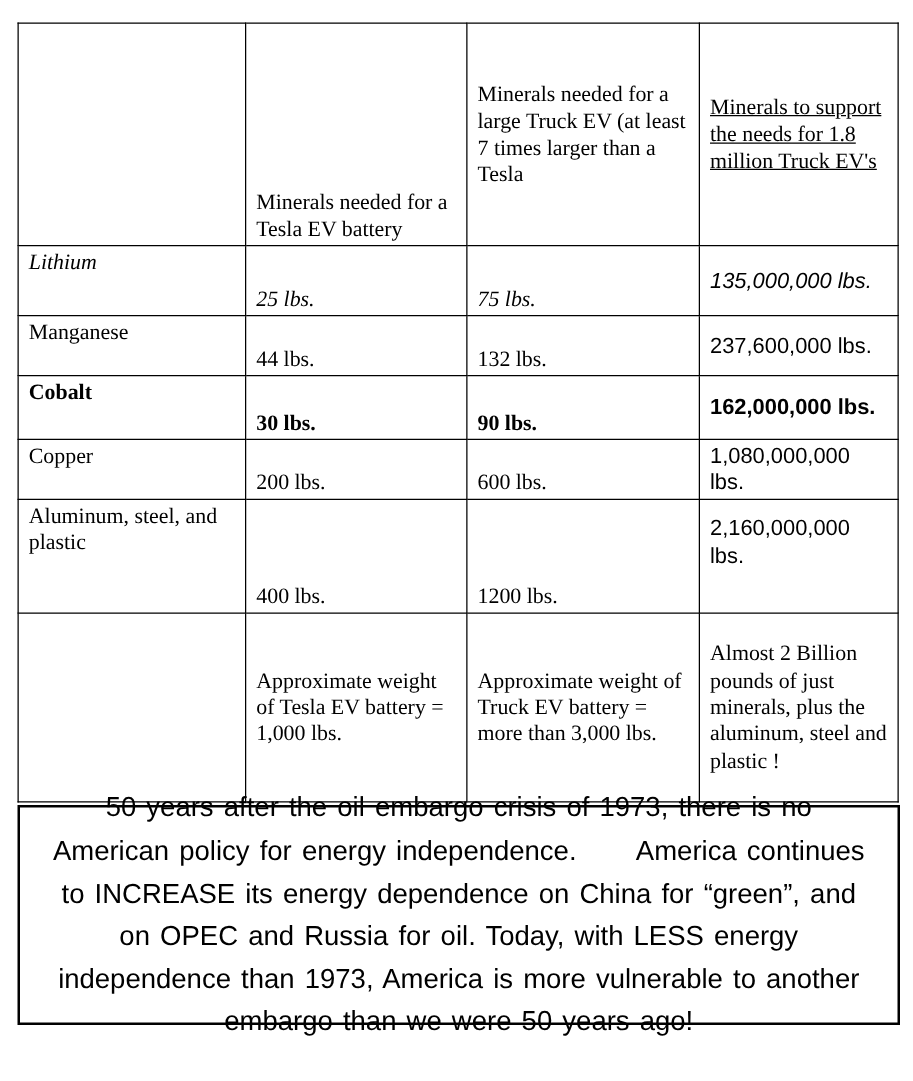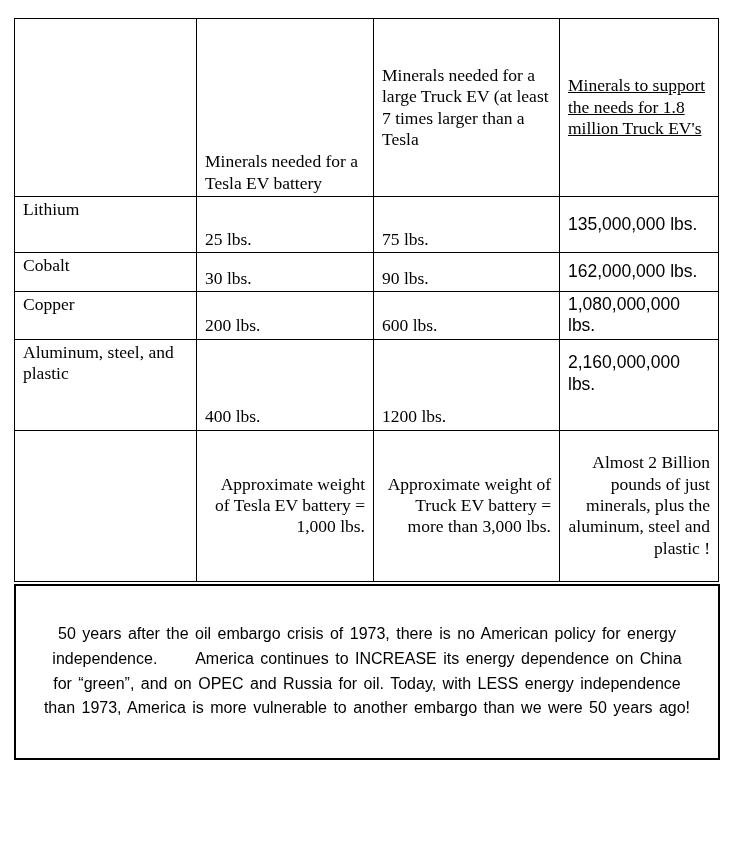--- a/index.html
+++ b/index.html
@@ -49,51 +49,51 @@
   td.mineral { vertical-align: top; padding-top: 7px; }
   td.val { vertical-align: bottom; padding-bottom: 5px; }
   td.total {
     vertical-align: middle;
     text-align: left;
     font-family: "Liberation Sans", sans-serif;
     font-size: 17px;
     padding-right: 6px;
     padding-bottom: 14px;
   }
-  tr.r-lithium { height: 56px; }
+  tr.r-lithium { height: 56px; font-style: italic; }
   tr.r-nickel { height: 45px; }
   tr.r-manganese { height: 48px; }
-  tr.r-cobalt { height: 39px; }
+  tr.r-cobalt { height: 51px; font-weight: bold; }
   tr.r-copper { height: 45px; padding-left: 23px; }
   tr.r-aluminum { height: 91px; padding-left: 16px; }
   tr.r-aluminum td.total { padding-bottom: 24px; margin-top: 24px; }
 
   
   tr.summary-row { height: 151px; }
   td.sum {
     vertical-align: middle;
-    text-align: right;
+    text-align: left;
     padding: 6px 6px;
   }
   td.sum-last { padding-bottom: 26px; }
 
   
   .footer-box {
     box-sizing: border-box;
     margin: 2px 0 0 14px;
     width: 706px;
     height: 176px;
     border: 2px solid #000;
     display: flex;
     align-items: center;
     justify-content: center;
   }
   .footer-text {
     font-family: "Liberation Sans", sans-serif;
-    font-size: 16px;
+    font-size: 22px;
     line-height: 1.55;
     text-align: center;
     word-spacing: 2px;
     white-space: pre-wrap;
     padding: 0 26px;
     margin: 0;
   }
 </style>
 </head>
 <body>
@@ -117,20 +117,26 @@
     </tr>
 
     <tr class="r-lithium">
       <td class="mineral">Lithium</td>
       <td class="val">25 lbs.</td>
       <td class="val">75 lbs.</td>
       <td class="total dbl">135,000,000 lbs.</td>
     </tr>
 
 
+    <tr class="r-manganese">
+      <td class="mineral">Manganese</td>
+      <td class="val">44 lbs.</td>
+      <td class="val">132 lbs.</td>
+      <td class="total dbl">237,600,000 lbs.</td>
+    </tr>
 
     <tr class="r-cobalt">
       <td class="mineral">Cobalt</td>
       <td class="val">30 lbs.</td>
       <td class="val">90 lbs.</td>
       <td class="total dbl">162,000,000 lbs.</td>
     </tr>
 
     <tr class="r-copper">
       <td class="mineral">Copper</td>

